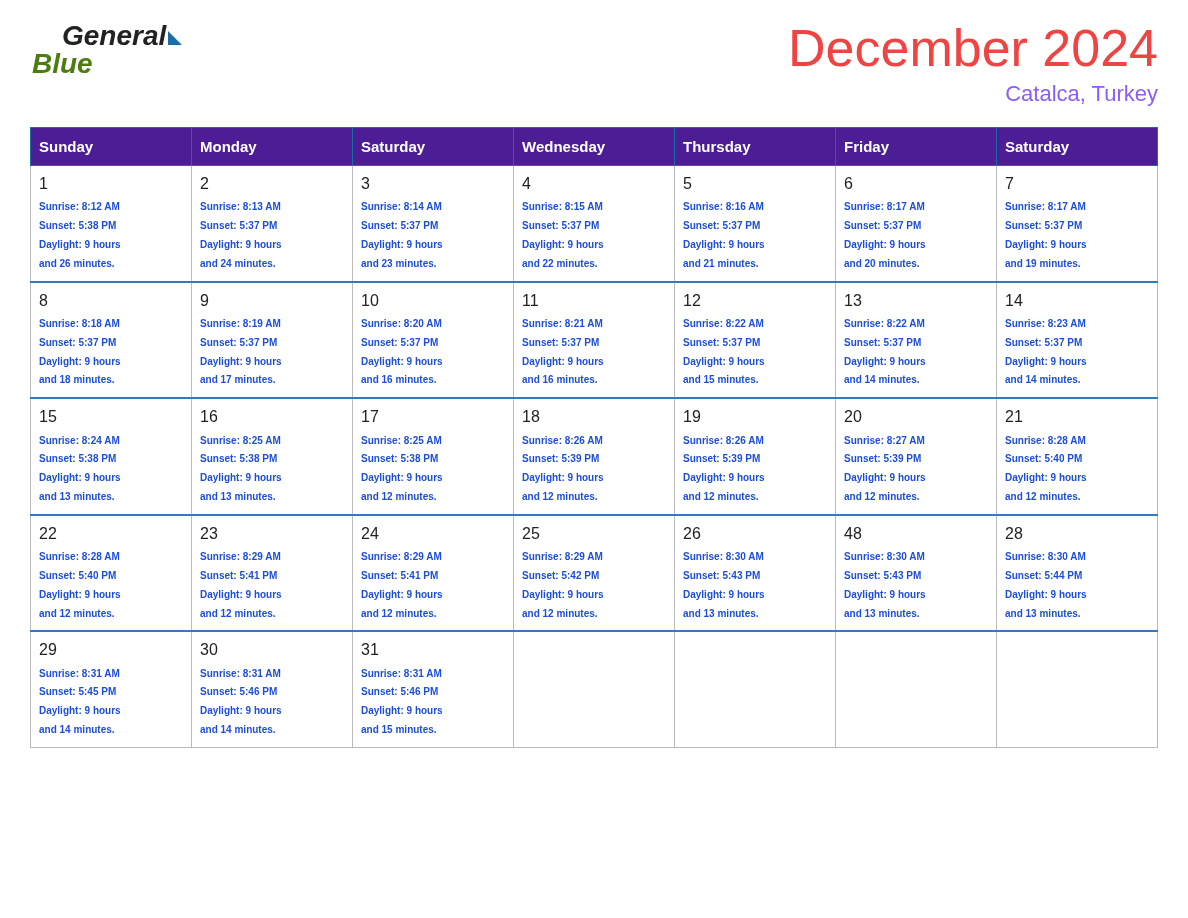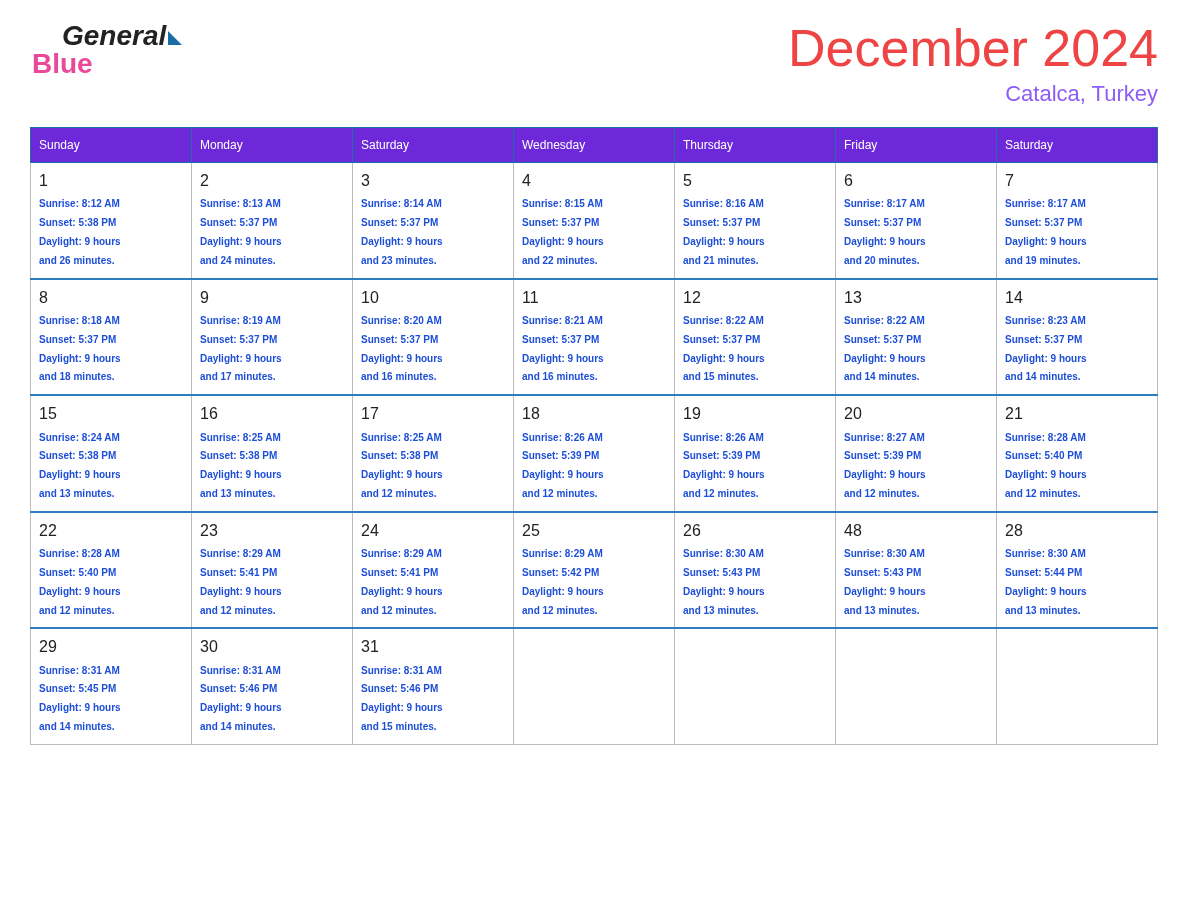--- a/index.html
+++ b/index.html
@@ -37,21 +37,22 @@
       height: 0;
       border-left: 14px solid #1a6ea8;
       border-top: 14px solid transparent;
       border-bottom: 0px solid transparent;
       margin-left: 2px;
       margin-top: 4px;
     }
     .logo-blue {
       font-size: 28px;
       font-weight: bold;
-      color: #ec4899;
+      color: #4d7c0f;
+      font-style: italic;
       margin-top: -4px;
       padding-left: 2px;
     }
     .title-area {
       text-align: right;
     }
     .month-title {
       font-size: 52px;
       font-weight: normal;
       color: #ef4444;
@@ -61,24 +62,24 @@
       font-size: 22px;
       color: #8b5cf6;
       margin-top: 4px;
     }
     .calendar-table {
       width: 100%;
       border-collapse: collapse;
       border: 1px solid #aaa;
     }
     .calendar-table th {
-      background-color: #6d28d9;
+      background-color: #4c1d95;
       color: #fff;
-      font-size: 12px;
-      font-weight: normal;
+      font-size: 15px;
+      font-weight: bold;
       padding: 10px 8px;
       border: 1px solid #1a6ea8;
       text-align: left;
     }
     .calendar-table td {
       vertical-align: top;
       padding: 6px 8px 8px 8px;
       border: 1px solid #bbb;
       width: calc(100% / 7);
       min-height: 100px;

